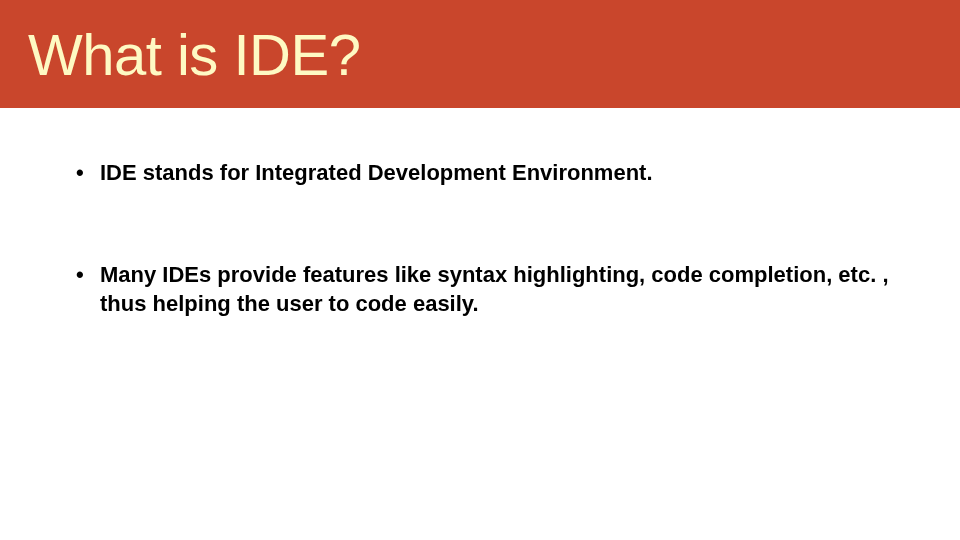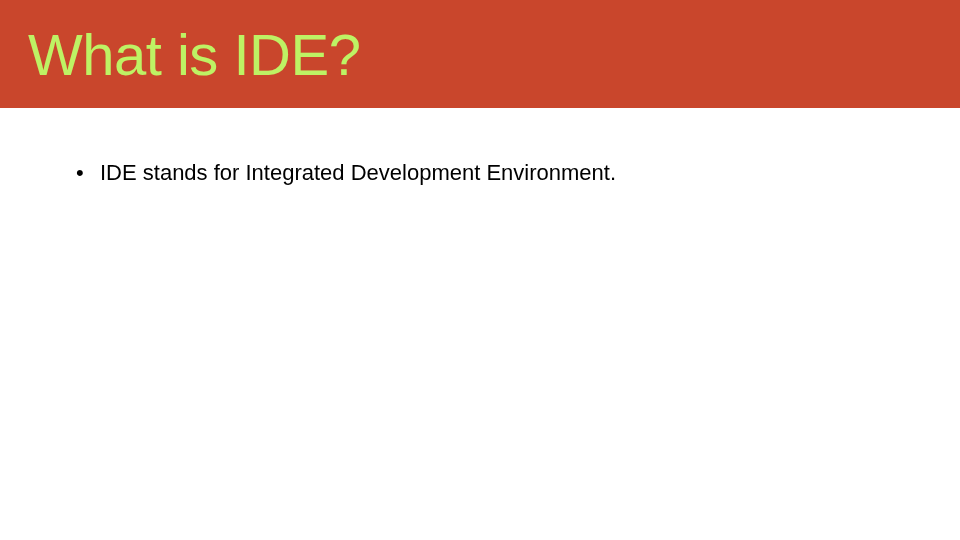--- a/index.html
+++ b/index.html
@@ -12,37 +12,37 @@
   }
   .header-band {
     width: 100%;
     height: 108px;
     background: #c9462c;
     display: flex;
     align-items: center;
     padding-left: 28px;
   }
   .title {
-    color: #bef264;
+    color: #fef9c3;
     font-size: 58px;
     font-weight: 300;
     letter-spacing: -0.5px;
   }
   .content {
     padding: 50px 60px 0 70px;
   }
   ul {
     list-style: none;
   }
   li {
     position: relative;
     padding-left: 30px;
     margin-bottom: 72px;
     font-size: 22px;
-    font-weight: 400;
+    font-weight: 700;
     color: #000000;
     line-height: 1.35;
   }
   li::before {
     content: "•";
     position: absolute;
     left: 6px;
     top: 0;
     font-size: 22px;
     color: #000000;
@@ -51,14 +51,15 @@
 </head>
 <body>
 
 <div class="header-band">
   <h1 class="title">What is IDE?</h1>
 </div>
 
 <div class="content">
   <ul>
     <li>IDE  stands for Integrated Development Environment.</li>
+    <li>Many IDEs provide features like syntax highlighting, code completion, etc. , thus helping the user to code easily.</li>
   </ul>
 </div>
 
 </body></html>

